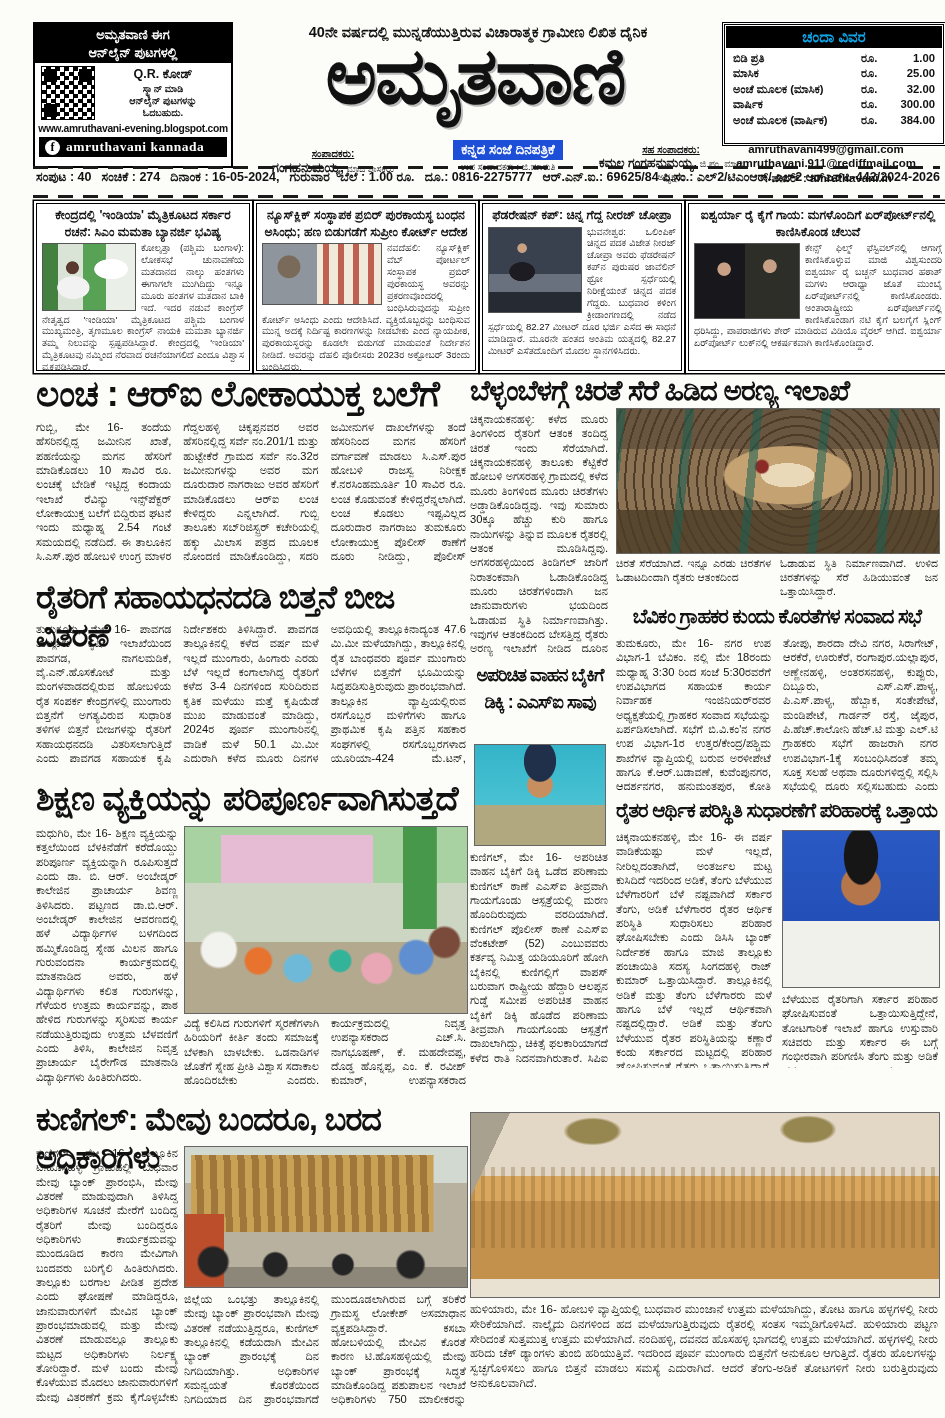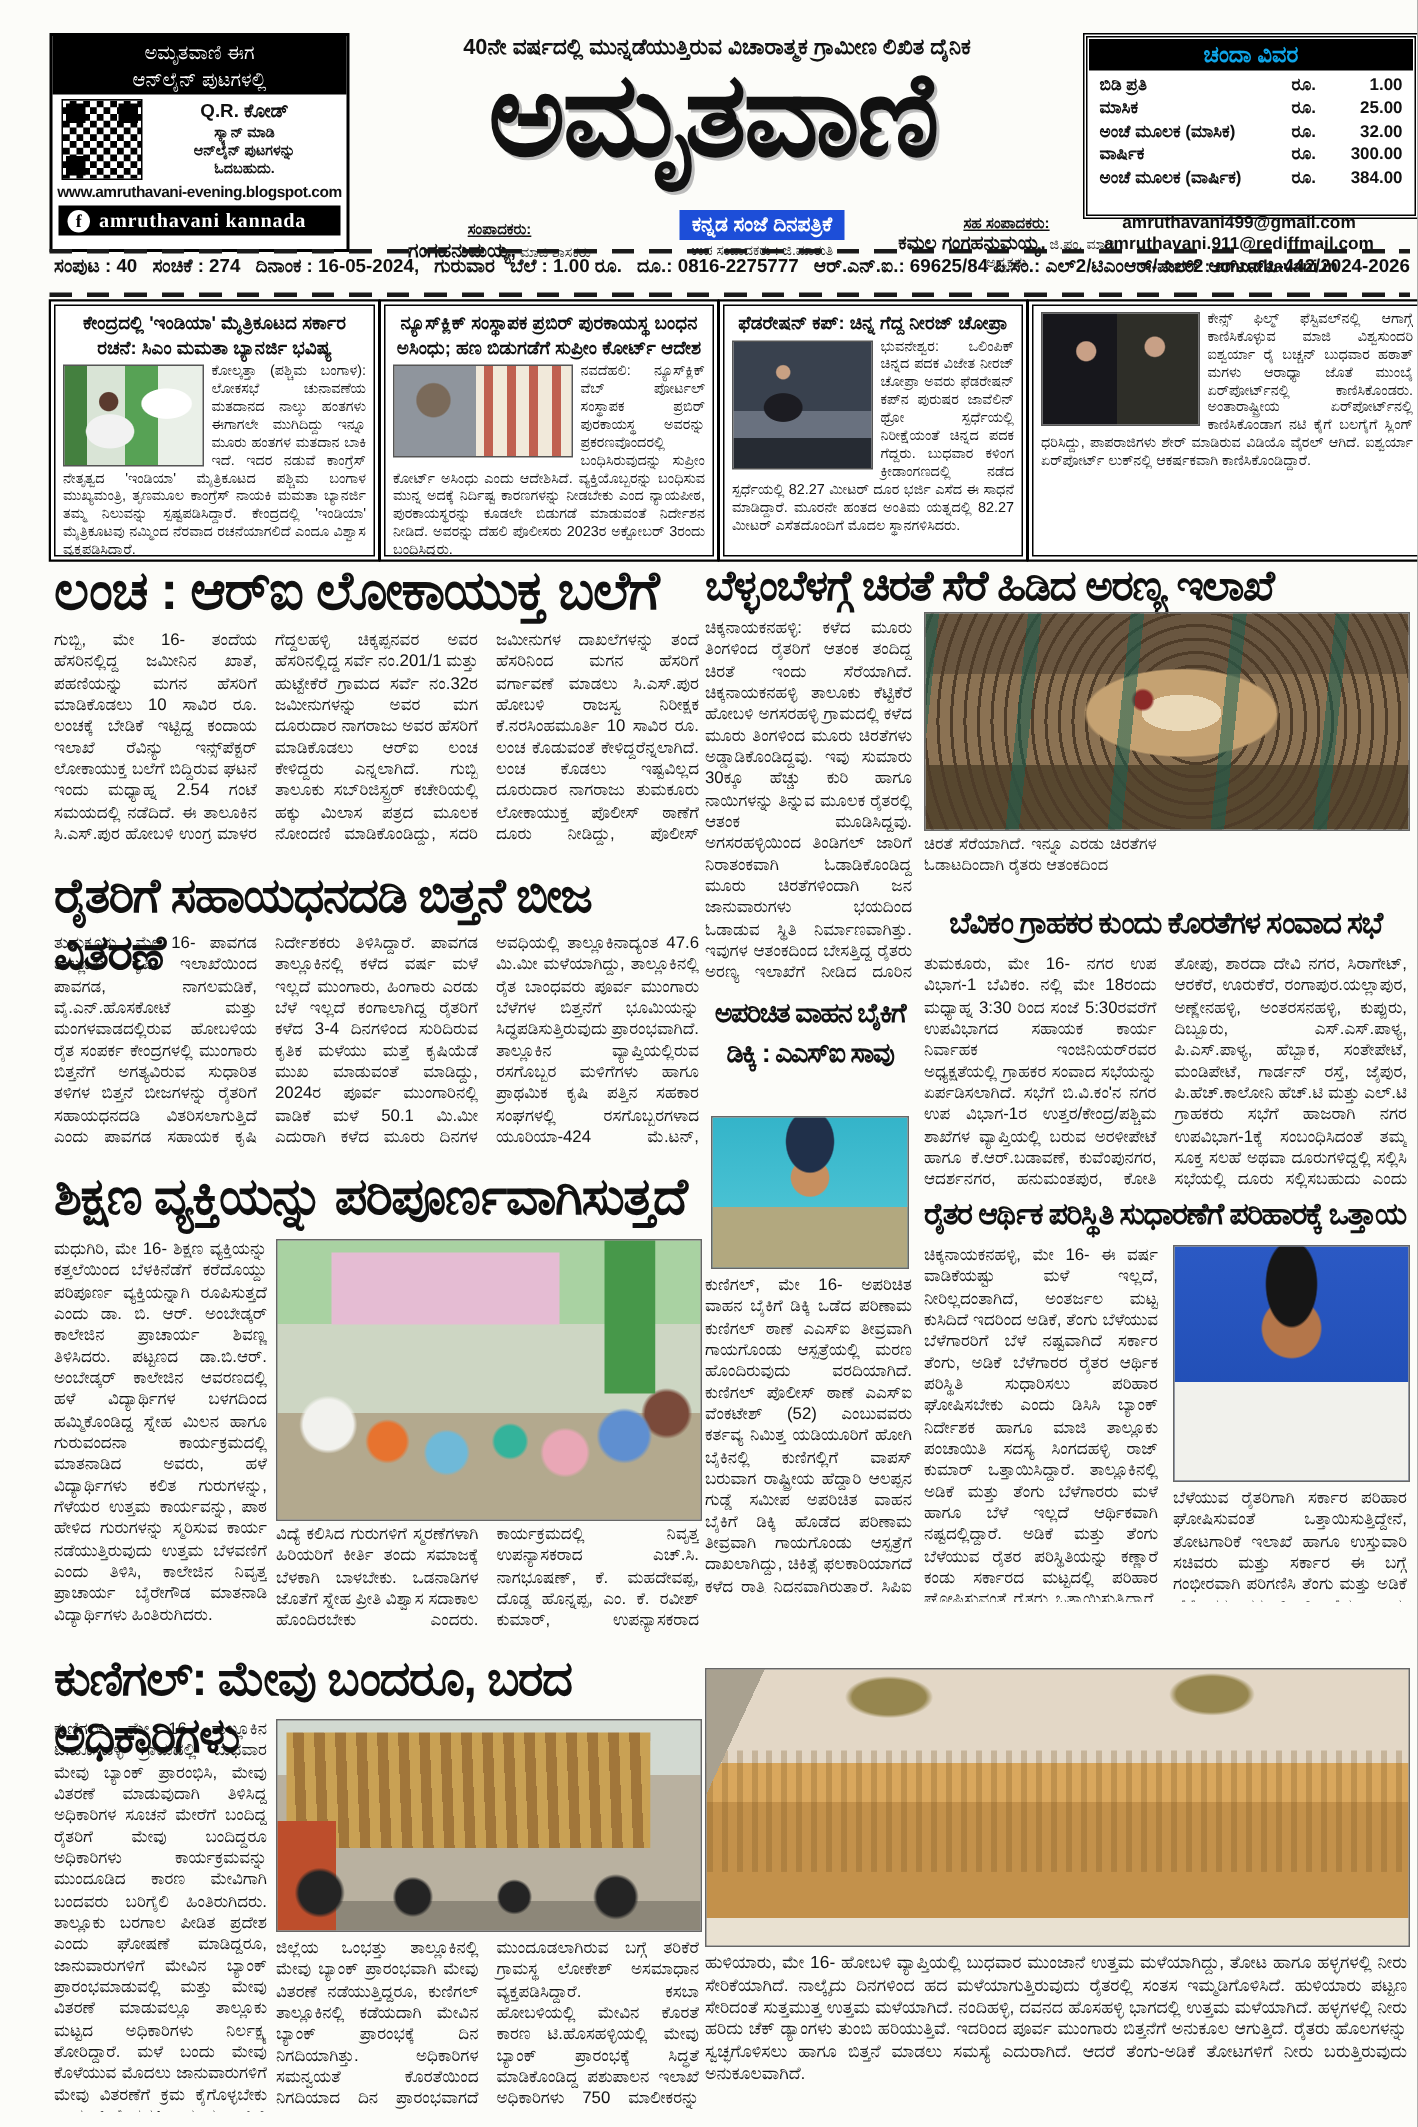--- a/index.html
+++ b/index.html
@@ -2,21 +2,21 @@
 <html><head>
 <meta charset="utf-8">
 <style>
   html,body{margin:0;padding:0;background:#777;}
   #page{position:relative;width:945px;height:1418px;background:#fcfcf9;margin:0 auto;
         font-family:"Liberation Sans",sans-serif;color:#111;overflow:hidden;}
   .abs{position:absolute;}
   .ctr{text-align:center;}
   
   #qr-box{left:33px;top:22px;width:196px;height:142px;border:2px solid #000;background:#fff;}
-  .qr-head{background:#000;color:#fff;font-weight:normal;font-size:13px;line-height:1.35;text-align:center;padding:2px 0;}
+  .qr-head{background:#000;color:#fff;font-weight:bold;font-size:13px;line-height:1.35;text-align:center;padding:2px 0;}
   .qr-mid{display:flex;align-items:center;gap:6px;padding:3px 6px;}
   .qr-code{width:52px;height:52px;border:1px solid #000;flex:0 0 auto;
     background:
       linear-gradient(#000,#000) 2px 2px/13px 13px no-repeat,
       linear-gradient(#000,#000) calc(100% - 2px) 2px/13px 13px no-repeat,
       linear-gradient(#000,#000) 2px calc(100% - 2px)/13px 13px no-repeat,
       repeating-conic-gradient(#000 0 25%,#fff 0 50%) 0 0/9px 9px,#fff;}
   .qr-txt{font-size:9.5px;line-height:1.3;text-align:center;flex:1;font-weight:bold;}
   .qr-txt .big{font-size:12.5px;}
   .qr-url{font-size:10.3px;font-weight:bold;text-align:center;letter-spacing:-0.3px;}
@@ -226,33 +226,35 @@
     </div>
   </div>
   <div class="abs brief" style="left:482px;width:188px;">
     <div class="brief-title">ಫೆಡರೇಷನ್ ಕಪ್: ಚಿನ್ನ ಗೆದ್ದ ನೀರಜ್ ಚೋಪ್ರಾ</div>
     <div class="brief-body">
       <span class="bph ph-neeraj" style="width:92px;height:84px;display:block;"></span>
       <span>ಭುವನೇಶ್ವರ: ಒಲಿಂಪಿಕ್ ಚಿನ್ನದ ಪದಕ ವಿಜೇತ ನೀರಜ್ ಚೋಪ್ರಾ ಅವರು ಫೆಡರೇಷನ್ ಕಪ್‌ನ ಪುರುಷರ ಜಾವೆಲಿನ್ ಥ್ರೋ ಸ್ಪರ್ಧೆಯಲ್ಲಿ ನಿರೀಕ್ಷೆಯಂತೆ ಚಿನ್ನದ ಪದಕ ಗೆದ್ದರು. ಬುಧವಾರ ಕಳಿಂಗ ಕ್ರೀಡಾಂಗಣದಲ್ಲಿ ನಡೆದ ಸ್ಪರ್ಧೆಯಲ್ಲಿ 82.27 ಮೀಟರ್ ದೂರ ಭರ್ಜಿ ಎಸೆದ ಈ ಸಾಧನೆ ಮಾಡಿದ್ದಾರೆ. ಮೂರನೇ ಹಂತದ ಅಂತಿಮ ಯತ್ನದಲ್ಲಿ 82.27 ಮೀಟರ್ ಎಸೆತದೊಂದಿಗೆ ಮೊದಲ ಸ್ಥಾನಗಳಿಸಿದರು.</span>
     </div>
   </div>
   <div class="abs brief" style="left:688px;width:248px;">
+    <div class="brief-title">ಐಶ್ವರ್ಯಾ ರೈ ಕೈಗೆ ಗಾಯ: ಮಗಳೊಂದಿಗೆ ಏರ್‌ಪೋರ್ಟ್‌ನಲ್ಲಿ ಕಾಣಿಸಿಕೊಂಡ ಚೆಲುವೆ</div>
     <div class="brief-body">
       <span class="bph ph-aish" style="width:104px;height:74px;display:block;"></span>
       <span>ಕೇನ್ಸ್ ಫಿಲ್ಮ್ ಫೆಸ್ಟಿವಲ್‌ನಲ್ಲಿ ಆಗಾಗ್ಗೆ ಕಾಣಿಸಿಕೊಳ್ಳುವ ಮಾಜಿ ವಿಶ್ವಸುಂದರಿ ಐಶ್ವರ್ಯಾ ರೈ ಬಚ್ಚನ್ ಬುಧವಾರ ಹಠಾತ್ ಮಗಳು ಆರಾಧ್ಯಾ ಜೊತೆ ಮುಂಬೈ ಏರ್‌ಪೋರ್ಟ್‌ನಲ್ಲಿ ಕಾಣಿಸಿಕೊಂಡರು. ಅಂತಾರಾಷ್ಟ್ರೀಯ ಏರ್‌ಪೋರ್ಟ್‌ನಲ್ಲಿ ಕಾಣಿಸಿಕೊಂಡಾಗ ನಟಿ ಕೈಗೆ ಬಲಗೈಗೆ ಸ್ಲಿಂಗ್ ಧರಿಸಿದ್ದು, ಪಾಪರಾಜಿಗಳು ಶೇರ್ ಮಾಡಿರುವ ವಿಡಿಯೊ ವೈರಲ್ ಆಗಿದೆ. ಐಶ್ವರ್ಯಾ ಏರ್‌ಪೋರ್ಟ್ ಲುಕ್‌ನಲ್ಲಿ ಆಕರ್ಷಕವಾಗಿ ಕಾಣಿಸಿಕೊಂಡಿದ್ದಾರೆ.</span>
     </div>
   </div>
 
   <div class="abs h-xl" style="left:36px;top:372px;width:428px;font-size:36px;">ಲಂಚ : ಆರ್‌ಐ ಲೋಕಾಯುಕ್ತ ಬಲೆಗೆ</div>
   <div class="abs body-txt cols3" style="left:36px;top:420px;width:430px;height:154px;">ಗುಬ್ಬಿ, ಮೇ 16- ತಂದೆಯ ಹೆಸರಿನಲ್ಲಿದ್ದ ಜಮೀನಿನ ಖಾತೆ, ಪಹಣಿಯನ್ನು ಮಗನ ಹೆಸರಿಗೆ ಮಾಡಿಕೊಡಲು 10 ಸಾವಿರ ರೂ. ಲಂಚಕ್ಕೆ ಬೇಡಿಕೆ ಇಟ್ಟಿದ್ದ ಕಂದಾಯ ಇಲಾಖೆ ರೆವಿನ್ಯು ಇನ್ಸ್‌ಪೆಕ್ಟರ್ ಲೋಕಾಯುಕ್ತ ಬಲೆಗೆ ಬಿದ್ದಿರುವ ಘಟನೆ ಇಂದು ಮಧ್ಯಾಹ್ನ 2.54 ಗಂಟೆ ಸಮಯದಲ್ಲಿ ನಡೆದಿದೆ. ಈ ತಾಲೂಕಿನ ಸಿ.ಎಸ್.ಪುರ ಹೋಬಳಿ ಉಂಗ್ರ ಮಾಳರ ಗೆದ್ದಲಹಳ್ಳಿ ಚಿಕ್ಕಪ್ಪನವರ ಅವರ ಹೆಸರಿನಲ್ಲಿದ್ದ ಸರ್ವೆ ನಂ.201/1 ಮತ್ತು ಹುಟ್ಟೇಕೆರೆ ಗ್ರಾಮದ ಸರ್ವೆ ನಂ.32ರ ಜಮೀನುಗಳನ್ನು ಅವರ ಮಗ ದೂರುದಾರ ನಾಗರಾಜು ಅವರ ಹೆಸರಿಗೆ ಮಾಡಿಕೊಡಲು ಆರ್‌ಐ ಲಂಚ ಕೇಳಿದ್ದರು ಎನ್ನಲಾಗಿದೆ. ಗುಬ್ಬಿ ತಾಲೂಕು ಸಬ್‌ರಿಜಿಸ್ಟ್ರರ್ ಕಚೇರಿಯಲ್ಲಿ ಹಕ್ಕು ಮಿಲಾಸ ಪತ್ರದ ಮೂಲಕ ನೋಂದಣಿ ಮಾಡಿಕೊಂಡಿದ್ದು, ಸದರಿ ಜಮೀನುಗಳ ದಾಖಲೆಗಳನ್ನು ತಂದೆ ಹೆಸರಿನಿಂದ ಮಗನ ಹೆಸರಿಗೆ ವರ್ಗಾವಣೆ ಮಾಡಲು ಸಿ.ಎಸ್.ಪುರ ಹೋಬಳಿ ರಾಜಸ್ವ ನಿರೀಕ್ಷಕ ಕೆ.ನರಸಿಂಹಮೂರ್ತಿ 10 ಸಾವಿರ ರೂ. ಲಂಚ ಕೊಡುವಂತೆ ಕೇಳಿದ್ದರೆನ್ನಲಾಗಿದೆ. ಲಂಚ ಕೊಡಲು ಇಷ್ಟವಿಲ್ಲದ ದೂರುದಾರ ನಾಗರಾಜು ತುಮಕೂರು ಲೋಕಾಯುಕ್ತ ಪೊಲೀಸ್ ಠಾಣೆಗೆ ದೂರು ನೀಡಿದ್ದು, ಪೊಲೀಸ್ ಇನ್ಸ್‌ಪೆಕ್ಟರ್ ಕೆ.ಸುರೇಶ್ ಪ್ರಕರಣ ದಾಖಲಿಸಿಕೊಂಡು ಕಾರ್ಯಾಚರಣೆ ನಡೆಸಿ ಆರೋಪಿ ಅಧಿಕಾರಿಯನ್ನು ಲಂಚದ ಹಣ ಸಹಿತ ಕಚೇರಿಯಲ್ಲಿ ಟ್ರ್ಯಾಪ್ ಮಾಡಿದ್ದಾರೆ. ಆರೋಪಿ ಅಧಿಕಾರಿ ನರಸಿಂಹಮೂರ್ತಿ ಈ ಹಿಂದೆ ಟೂಡಾ ಕಚೇರಿಯಲ್ಲಿ ಆರ್‌ಐ ಆಗಿ ಕರ್ತವ್ಯ ನಿರ್ವಹಿಸುವಾಗ ಲಂಚ ಪಡೆಯುವಾಗ ಲೋಕಾಯುಕ್ತ ಪೊಲೀಸರಿಗೆ ಸಿಕ್ಕಿಬಿದ್ದಿದ್ದರು.</div>
 
   <div class="abs h-xl" style="left:470px;top:374px;width:470px;font-size:28px;">ಬೆಳ್ಳಂಬೆಳಗ್ಗೆ ಚಿರತೆ ಸೆರೆ ಹಿಡಿದ ಅರಣ್ಯ ಇಲಾಖೆ</div>
   <div class="abs body-txt" style="left:470px;top:412px;width:138px;height:246px;">ಚಿಕ್ಕನಾಯಕನಹಳ್ಳಿ: ಕಳೆದ ಮೂರು ತಿಂಗಳಿಂದ ರೈತರಿಗೆ ಆತಂಕ ತಂದಿದ್ದ ಚಿರತೆ ಇಂದು ಸೆರೆಯಾಗಿದೆ. ಚಿಕ್ಕನಾಯಕನಹಳ್ಳಿ ತಾಲೂಕು ಕೆಟ್ಟಿಕೆರೆ ಹೋಬಳಿ ಅಗಸರಹಳ್ಳಿ ಗ್ರಾಮದಲ್ಲಿ ಕಳೆದ ಮೂರು ತಿಂಗಳಿಂದ ಮೂರು ಚಿರತೆಗಳು ಅಡ್ಡಾಡಿಕೊಂಡಿದ್ದವು. ಇವು ಸುಮಾರು 30ಕ್ಕೂ ಹೆಚ್ಚು ಕುರಿ ಹಾಗೂ ನಾಯಿಗಳನ್ನು ತಿನ್ನುವ ಮೂಲಕ ರೈತರಲ್ಲಿ ಆತಂಕ ಮೂಡಿಸಿದ್ದವು. ಅಗಸರಹಳ್ಳಿಯಿಂದ ತಿಂಡಿಗಲ್ ಜಾರಿಗೆ ನಿರಾತಂಕವಾಗಿ ಓಡಾಡಿಕೊಂಡಿದ್ದ ಮೂರು ಚಿರತೆಗಳಿಂದಾಗಿ ಜನ ಜಾನುವಾರುಗಳು ಭಯದಿಂದ ಓಡಾಡುವ ಸ್ಥಿತಿ ನಿರ್ಮಾಣವಾಗಿತ್ತು. ಇವುಗಳ ಆತಂಕದಿಂದ ಬೇಸತ್ತಿದ್ದ ರೈತರು ಅರಣ್ಯ ಇಲಾಖೆಗೆ ನೀಡಿದ ದೂರಿನ ಮೇರೆಗೆ ಕಳೆದ ನಾಲ್ಕು ದಿನಗಳ ಹಿಂದೆ ಅರಣ್ಯ ಇಲಾಖೆಯವರು ಇಟ್ಟಿದ್ದ ಬೋನಿಗೆ ಸುಮಾರು ನಾಲ್ಕರಿಂದ ಐದು ವರ್ಷದ</div>
   <div class="abs ph ph-leopard" style="left:616px;top:408px;width:322px;height:144px;"></div>
   <div class="abs cap" style="left:616px;top:556px;width:155px;">ಚಿರತೆ ಸೆರೆಯಾಗಿದೆ. ಇನ್ನೂ ಎರಡು ಚಿರತೆಗಳ ಓಡಾಟದಿಂದಾಗಿ ರೈತರು ಆತಂಕದಿಂದ</div>
+  <div class="abs cap" style="left:780px;top:556px;width:158px;">ಓಡಾಡುವ ಸ್ಥಿತಿ ನಿರ್ಮಾಣವಾಗಿದೆ. ಉಳಿದ ಚಿರತೆಗಳನ್ನು ಸೆರೆ ಹಿಡಿಯುವಂತೆ ಜನ ಒತ್ತಾಯಿಸಿದ್ದಾರೆ.</div>
 
   <div class="abs h-xl" style="left:36px;top:578px;width:428px;font-size:32px;">ರೈತರಿಗೆ ಸಹಾಯಧನದಡಿ ಬಿತ್ತನೆ ಬೀಜ ವಿತರಣೆ</div>
   <div class="abs body-txt cols3" style="left:36px;top:622px;width:430px;height:150px;">ತುಮಕೂರು, ಮೇ 16- ಪಾವಗಡ ತಾಲ್ಲೂಕು ಕೃಷಿ ಇಲಾಖೆಯಿಂದ ಪಾವಗಡ, ನಾಗಲಮಡಿಕೆ, ವೈ.ಎನ್.ಹೊಸಕೋಟೆ ಮತ್ತು ಮಂಗಳವಾಡದಲ್ಲಿರುವ ಹೋಬಳಿಯ ರೈತ ಸಂಪರ್ಕ ಕೇಂದ್ರಗಳಲ್ಲಿ ಮುಂಗಾರು ಬಿತ್ತನೆಗೆ ಅಗತ್ಯವಿರುವ ಸುಧಾರಿತ ತಳಿಗಳ ಬಿತ್ತನೆ ಬೀಜಗಳನ್ನು ರೈತರಿಗೆ ಸಹಾಯಧನದಡಿ ವಿತರಿಸಲಾಗುತ್ತಿದೆ ಎಂದು ಪಾವಗಡ ಸಹಾಯಕ ಕೃಷಿ ನಿರ್ದೇಶಕರು ತಿಳಿಸಿದ್ದಾರೆ. ಪಾವಗಡ ತಾಲ್ಲೂಕಿನಲ್ಲಿ ಕಳೆದ ವರ್ಷ ಮಳೆ ಇಲ್ಲದೆ ಮುಂಗಾರು, ಹಿಂಗಾರು ಎರಡು ಬೆಳೆ ಇಲ್ಲದೆ ಕಂಗಾಲಾಗಿದ್ದ ರೈತರಿಗೆ ಕಳೆದ 3-4 ದಿನಗಳಿಂದ ಸುರಿದಿರುವ ಕೃತಿಕ ಮಳೆಯು ಮತ್ತೆ ಕೃಷಿಯೆಡೆ ಮುಖ ಮಾಡುವಂತೆ ಮಾಡಿದ್ದು, 2024ರ ಪೂರ್ವ ಮುಂಗಾರಿನಲ್ಲಿ ವಾಡಿಕೆ ಮಳೆ 50.1 ಮಿ.ಮೀ ಎದುರಾಗಿ ಕಳೆದ ಮೂರು ದಿನಗಳ ಅವಧಿಯಲ್ಲಿ ತಾಲ್ಲೂಕಿನಾದ್ಯಂತ 47.6 ಮಿ.ಮೀ ಮಳೆಯಾಗಿದ್ದು, ತಾಲ್ಲೂಕಿನಲ್ಲಿ ರೈತ ಬಾಂಧವರು ಪೂರ್ವ ಮುಂಗಾರು ಬೆಳೆಗಳ ಬಿತ್ತನೆಗೆ ಭೂಮಿಯನ್ನು ಸಿದ್ಧಪಡಿಸುತ್ತಿರುವುದು ಪ್ರಾರಂಭವಾಗಿದೆ. ತಾಲ್ಲೂಕಿನ ವ್ಯಾಪ್ತಿಯಲ್ಲಿರುವ ರಸಗೊಬ್ಬರ ಮಳಿಗೆಗಳು ಹಾಗೂ ಪ್ರಾಥಮಿಕ ಕೃಷಿ ಪತ್ತಿನ ಸಹಕಾರ ಸಂಘಗಳಲ್ಲಿ ರಸಗೊಬ್ಬರಗಳಾದ ಯೂರಿಯಾ-424 ಮೆ.ಟನ್, ಡಿ.ಎ.ಪಿ-59 ಮೇ.ಟನ್, ಎಂ.ಪಿ.ಕೆ-38 ಮೆ.ಟನ್. ಹಾಗೂ ಕಾಂಪ್ಲೆಕ್ಸ್ ಗೊಬ್ಬರ-244 ಮೆ.ಟನ್‌ಗಳಷ್ಟು ದಾಸ್ತಾನು ಇದ್ದು, ಪ್ರಸ್ತುತ ಹಂಗಾಮಿಗೆ ರಸಗೊಬ್ಬರದ ಕೊರತೆ ಇರುವುದಿಲ್ಲ. ಹೆಚ್ಚಿನ ಮಾಹಿತಿಗಾಗಿ ಹೋಬಳಿಯ ರೈತ ಸಂಪರ್ಕ ಕೇಂದ್ರ ಅಥವಾ ಸಹಾಯಕ ಕೃಷಿ ನಿರ್ದೇಶಕರ ಕಚೇರಿಯನ್ನು ಸಂಪರ್ಕಿಸಿ.</div>
 
   <div class="abs h-xl ctr" style="left:616px;top:604px;width:322px;font-size:20px;">ಬೆವಿಕಂ ಗ್ರಾಹಕರ ಕುಂದು ಕೊರತೆಗಳ ಸಂವಾದ ಸಭೆ</div>
   <div class="abs body-txt cols2" style="left:616px;top:636px;width:322px;height:158px;">ತುಮಕೂರು, ಮೇ 16- ನಗರ ಉಪ ವಿಭಾಗ-1 ಬೆವಿಕಂ. ನಲ್ಲಿ ಮೇ 18ರಂದು ಮಧ್ಯಾಹ್ನ 3:30 ರಿಂದ ಸಂಜೆ 5:30ರವರೆಗೆ ಉಪವಿಭಾಗದ ಸಹಾಯಕ ಕಾರ್ಯ ನಿರ್ವಾಹಕ ಇಂಜಿನಿಯರ್‌ರವರ ಅಧ್ಯಕ್ಷತೆಯಲ್ಲಿ ಗ್ರಾಹಕರ ಸಂವಾದ ಸಭೆಯನ್ನು ಏರ್ಪಡಿಸಲಾಗಿದೆ. ಸಭೆಗೆ ಬಿ.ವಿ.ಕಂ'ನ ನಗರ ಉಪ ವಿಭಾಗ-1ರ ಉತ್ತರ/ಕೇಂದ್ರ/ಪಶ್ಚಿಮ ಶಾಖೆಗಳ ವ್ಯಾಪ್ತಿಯಲ್ಲಿ ಬರುವ ಅರಳೀಪೇಟೆ ಹಾಗೂ ಕೆ.ಆರ್.ಬಡಾವಣೆ, ಕುವೆಂಪುನಗರ, ಆದರ್ಶನಗರ, ಹನುಮಂತಪುರ, ಕೋತಿ ತೋಪು, ಶಾರದಾ ದೇವಿ ನಗರ, ಸಿರಾಗೇಟ್, ಆರಕೆರೆ, ಊರುಕೆರೆ, ರಂಗಾಪುರ.ಯಲ್ಲಾಪುರ, ಅಣ್ಣೇನಹಳ್ಳಿ, ಅಂತರಸನಹಳ್ಳಿ, ಕುಪ್ಪುರು, ದಿಬ್ಬೂರು, ಎಸ್.ಎಸ್.ಪಾಳ್ಯ, ಪಿ.ಎಸ್.ಪಾಳ್ಯ, ಹೆಬ್ಬಾಕ, ಸಂತೇಪೇಟೆ, ಮಂಡಿಪೇಟೆ, ಗಾರ್ಡನ್ ರಸ್ತೆ, ಜೈಪುರ, ಪಿ.ಹೆಚ್.ಕಾಲೋನಿ ಹೆಚ್.ಟಿ ಮತ್ತು ಎಲ್.ಟಿ ಗ್ರಾಹಕರು ಸಭೆಗೆ ಹಾಜರಾಗಿ ನಗರ ಉಪವಿಭಾಗ-1ಕ್ಕೆ ಸಂಬಂಧಿಸಿದಂತೆ ತಮ್ಮ ಸೂಕ್ತ ಸಲಹೆ ಅಥವಾ ದೂರುಗಳಿದ್ದಲ್ಲಿ ಸಲ್ಲಿಸಿ ಸಭೆಯಲ್ಲಿ ದೂರು ಸಲ್ಲಿಸಬಹುದು ಎಂದು ಎಇಇ ನಾಗರಾಜು ಹೆಚ್.ಪಿ. ಪ್ರಕಟಣೆಯಲ್ಲಿ ತಿಳಿಸಿದ್ದಾರೆ.</div>
 
   <div class="abs h-xl ctr" style="left:470px;top:662px;width:140px;font-size:18px;line-height:1.5;">ಅಪರಿಚಿತ ವಾಹನ ಬೈಕಿಗೆ ಡಿಕ್ಕಿ : ಎಎಸ್‌ಐ ಸಾವು</div>
   <div class="abs ph ph-police" style="left:474px;top:744px;width:130px;height:100px;"></div>
   <div class="abs body-txt" style="left:470px;top:850px;width:138px;height:212px;">ಕುಣಿಗಲ್, ಮೇ 16- ಅಪರಿಚಿತ ವಾಹನ ಬೈಕಿಗೆ ಡಿಕ್ಕಿ ಒಡೆದ ಪರಿಣಾಮ ಕುಣಿಗಲ್ ಠಾಣೆ ಎಎಸ್‌ಐ ತೀವ್ರವಾಗಿ ಗಾಯಗೊಂಡು ಆಸ್ಪತ್ರೆಯಲ್ಲಿ ಮರಣ ಹೊಂದಿರುವುದು ವರದಿಯಾಗಿದೆ. ಕುಣಿಗಲ್ ಪೊಲೀಸ್ ಠಾಣೆ ಎಎಸ್‌ಐ ವೆಂಕಟೇಶ್ (52) ಎಂಬುವವರು ಕರ್ತವ್ಯ ನಿಮಿತ್ತ ಯಡಿಯೂರಿಗೆ ಹೋಗಿ ಬೈಕಿನಲ್ಲಿ ಕುಣಿಗಲ್ಲಿಗೆ ವಾಪಸ್ ಬರುವಾಗ ರಾಷ್ಟ್ರೀಯ ಹೆದ್ದಾರಿ ಆಲಪ್ಪನ ಗುಡ್ಡೆ ಸಮೀಪ ಅಪರಿಚಿತ ವಾಹನ ಬೈಕಿಗೆ ಡಿಕ್ಕಿ ಹೊಡೆದ ಪರಿಣಾಮ ತೀವ್ರವಾಗಿ ಗಾಯಗೊಂಡು ಆಸ್ಪತ್ರೆಗೆ ದಾಖಲಾಗಿದ್ದು, ಚಿಕಿತ್ಸೆ ಫಲಕಾರಿಯಾಗದೆ ಕಳೆದ ರಾತ್ರಿ ನಿಧನವಾಗಿರುತ್ತಾರೆ. ಸಿಪಿಐ ನವೀನ್‌ಗೌಡ ಹಾಗೂ ಸಿಬ್ಬಂದಿ ಸಂತಾಪ ವ್ಯಕ್ತಪಡಿಸಿ ಆಸ್ಪತ್ರೆಗೆ ಹೋಗಿ ಪರಿಶೀಲನೆ ನಡೆಸಿದರು.</div>

